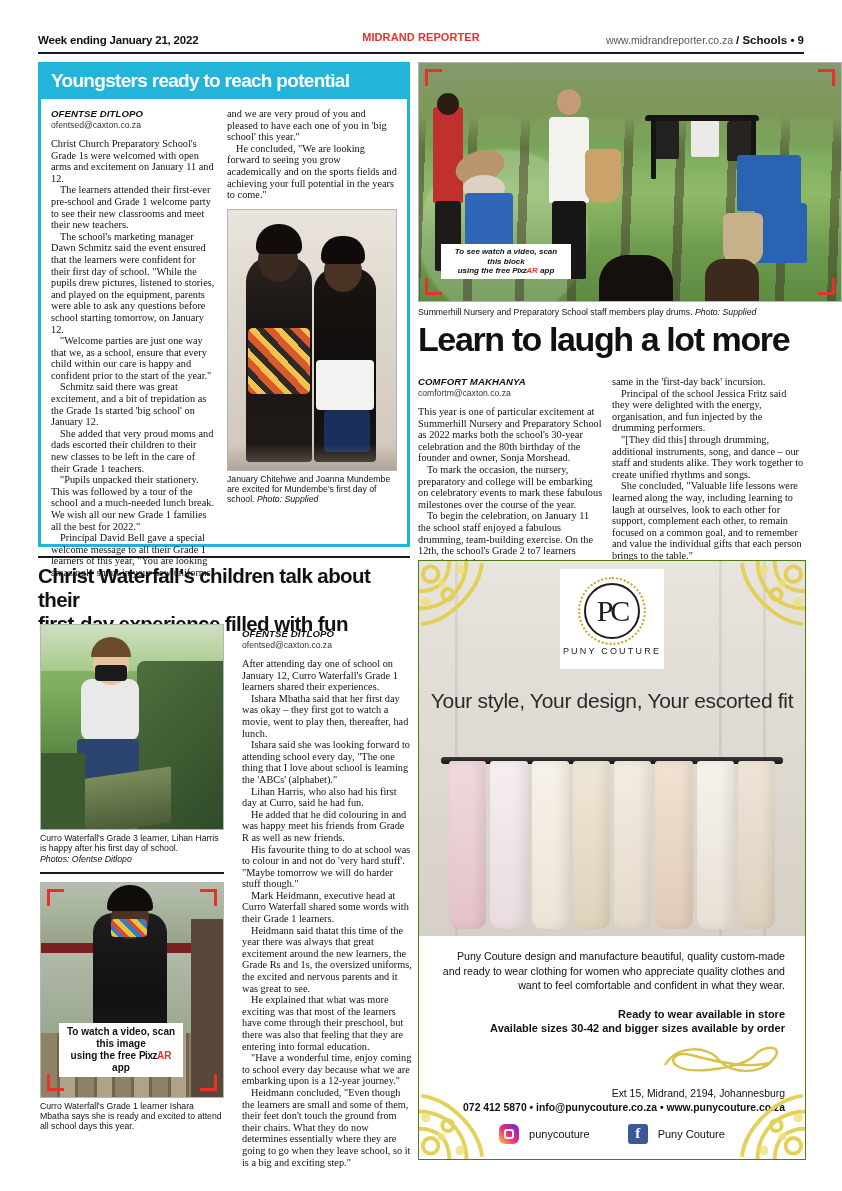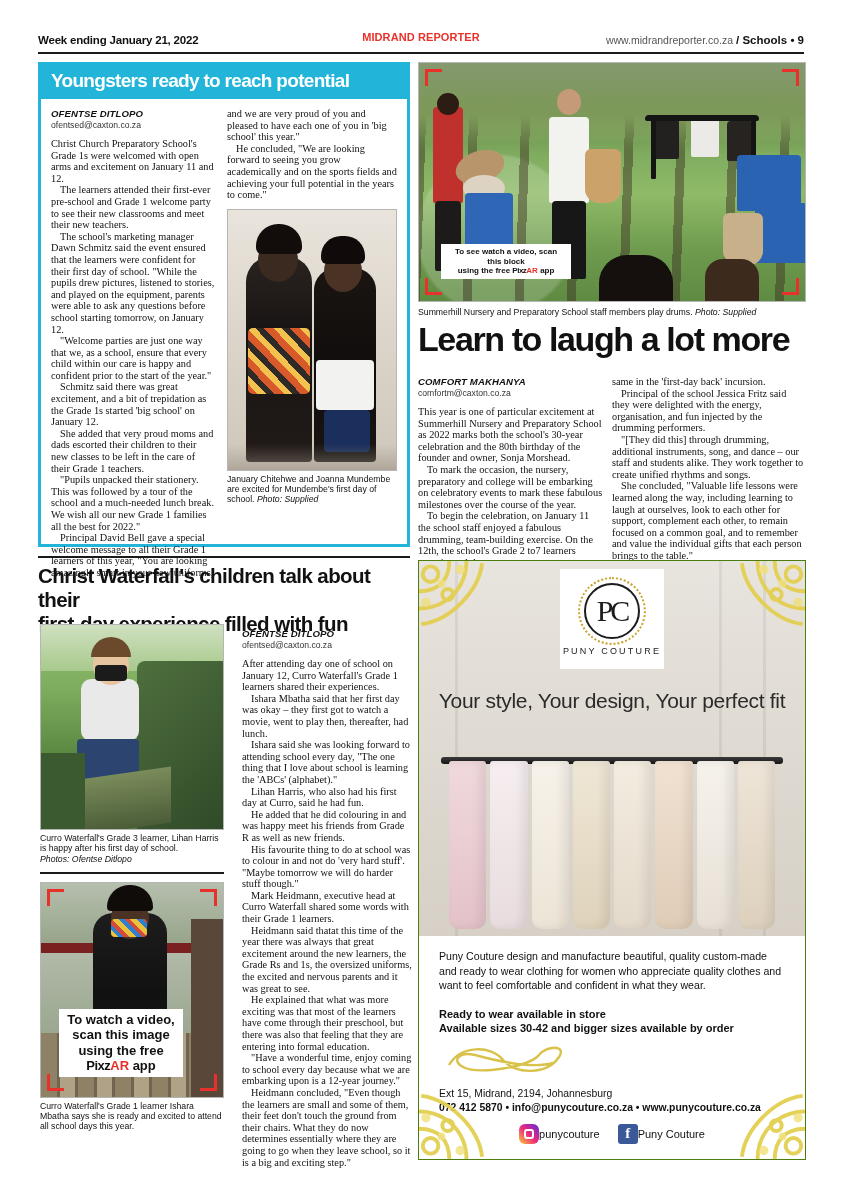--- a/index.html
+++ b/index.html
@@ -175,29 +175,29 @@
     color:#2a2a2a; letter-spacing:-0.3px; font-weight:300;
   }
   .rail {
     position:absolute; left:22px; right:22px; top:196px; height:7px;
     background:linear-gradient(180deg,#3a3a3a,#161616); border-radius:3px;
   }
   .hangers { position:absolute; left:30px; right:30px; top:200px; height:168px; display:flex; gap:4px; }
   .garment { flex:1; border-radius:3px 3px 10px 10px; box-shadow: inset -6px 0 10px rgba(0,0,0,.08); }
 
   .ad-copy {
-    padding: 13px 20px 0 20px; text-align:left;
+    padding: 13px 20px 0 20px; text-align:right;
     font-family:"Liberation Sans", sans-serif;
   }
   .ad-copy .desc { font-size:10.6px; line-height:14.5px; color:#111; }
   .ad-copy .bold2 { margin-top:14px; font-size:11px; font-weight:bold; line-height:14px; color:#111; }
   .swirl { margin: 8px auto 6px auto; width: 130px; height: 34px; }
   .ad-addr { font-size:10.4px; line-height:14px; color:#111; }
   .ad-socials {
-    margin-top:9px; display:flex; align-items:center; justify-content:center; gap:0;
+    margin-top:9px; display:flex; align-items:center; justify-content:center; gap:10px;
     font-family:"Liberation Sans", sans-serif; font-size:11px; color:#111;
   }
   .ig {
     width:20px;height:20px;border-radius:6px;
     background:linear-gradient(45deg,#f9ce34,#ee2a7b 48%,#6228d7);
     display:flex;align-items:center;justify-content:center;
   }
   .ig i { display:block;width:10px;height:10px;border:2px solid #fff;border-radius:3px; }
   .fb {
     width:20px;height:20px;background:#3b5998;color:#fff;border-radius:3px;
@@ -256,21 +256,21 @@
         </div>
         <div class="cap">
           <span>January Chitehwe and Joanna Mundembe are excited for Mundembe's first day of school.</span>
           <i>Photo: Supplied</i>
         </div>
       </div>
     </div>
   </div>
 
   <div class="blk" style="left:418px;top:62px;width:388px;height:240px;">
-    <div class="photo ph-drum" style="width:388px;height:240px;">
+    <div class="photo ph-drum" style="width:424px;height:240px;font-style:italic;">
       <div class="trees"></div>
       <div class="figs">
         <div class="fig" style="left:14px;top:44px;width:30px;height:96px;background:#c0302c;"></div>
         <div class="fig" style="left:18px;top:30px;width:22px;height:22px;background:#2b1c14;border-radius:50%;"></div>
         <div class="fig" style="left:16px;top:138px;width:26px;height:70px;background:#1d1b1a;"></div>
         <div class="fig" style="left:130px;top:54px;width:40px;height:86px;background:#f2f2ef;"></div>
         <div class="fig" style="left:138px;top:26px;width:24px;height:26px;background:#c59a78;border-radius:50%;"></div>
         <div class="fig" style="left:133px;top:138px;width:34px;height:78px;background:#171717;"></div>
         <div class="fig" style="left:166px;top:86px;width:36px;height:54px;background:#caa26a;border-radius:6px 6px 14px 14px;"></div>
         <div class="fig" style="left:36px;top:88px;width:50px;height:32px;background:#b9956b;border-radius:50%;transform:rotate(-18deg);"></div>
@@ -356,21 +356,21 @@
       <div style="position:absolute;left:0;top:150px;width:100%;height:66px;background:repeating-linear-gradient(90deg,#8e8166 0 16px,#6f6550 16px 19px,#b0a286 19px 34px,#6f6550 34px 37px);"></div>
       <div style="position:absolute;left:52px;top:30px;width:74px;height:134px;background:linear-gradient(180deg,#1d1d1d 0%,#111 60%,#1a1a1a 100%);border-radius:20px 20px 4px 4px;"></div>
       <div style="position:absolute;left:70px;top:14px;width:38px;height:42px;background:#4a3324;border-radius:50%;"></div>
       <div style="position:absolute;left:66px;top:2px;width:46px;height:26px;background:#100c0a;border-radius:22px 22px 4px 4px;"></div>
       <div style="position:absolute;left:70px;top:36px;width:36px;height:18px;background:repeating-linear-gradient(45deg,#e8c23a 0 5px,#2f7fd0 5px 9px,#d64a3a 9px 13px);border-radius:4px;"></div>
       <div style="position:absolute;left:150px;top:36px;width:34px;height:180px;background:#59483a;"></div>
       <div class="corner tl" style="left:6px;top:6px;"></div>
       <div class="corner tr" style="right:6px;top:6px;"></div>
       <div class="corner bl" style="left:6px;bottom:6px;"></div>
       <div class="corner br" style="right:6px;bottom:6px;"></div>
-      <div class="arbox" style="left:18px;bottom:20px;width:124px;font-size:13px;">
+      <div class="arbox" style="left:18px;bottom:20px;width:124px;font-size:10px;">
         <div>To watch a video, scan this image</div>
         <div>
           <span>using the free </span><span class="pix">Pixz</span><span class="ar">AR</span><span> app</span>
         </div>
       </div>
     </div>
     <div class="cap">Curro Waterfall's Grade 1 learner Ishara Mbatha says she is ready and excited to attend all school days this year.</div>
   </div>
 
   <div class="blk" style="left:242px;top:628px;width:170px;">
@@ -425,21 +425,21 @@
       </svg>
 
       <div class="logo-card">
         <div class="logo-mono">
           <span class="logo-wreath"></span>
           <span>PC</span>
         </div>
         <div class="logo-name">PUNY COUTURE</div>
       </div>
 
-      <div class="ad-tag">Your style, Your design, Your perfect fit</div>
+      <div class="ad-tag">Your style, Your design, Your escorted fit</div>
 
       <div class="rail"></div>
       <div class="hangers">
         <div class="garment" style="background:linear-gradient(180deg,#f0d9dd,#e3c2c8);"></div>
         <div class="garment" style="background:linear-gradient(180deg,#f6eef0,#e8dcde);"></div>
         <div class="garment" style="background:linear-gradient(180deg,#f7f2ea,#ece4d6);"></div>
         <div class="garment" style="background:linear-gradient(180deg,#efe7d6,#ded2ba);"></div>
         <div class="garment" style="background:linear-gradient(180deg,#f3ece0,#e4dacb);"></div>
         <div class="garment" style="background:linear-gradient(180deg,#f1e2d2,#dfccb7);"></div>
         <div class="garment" style="background:linear-gradient(180deg,#f6f2ec,#e7e0d6);"></div>

